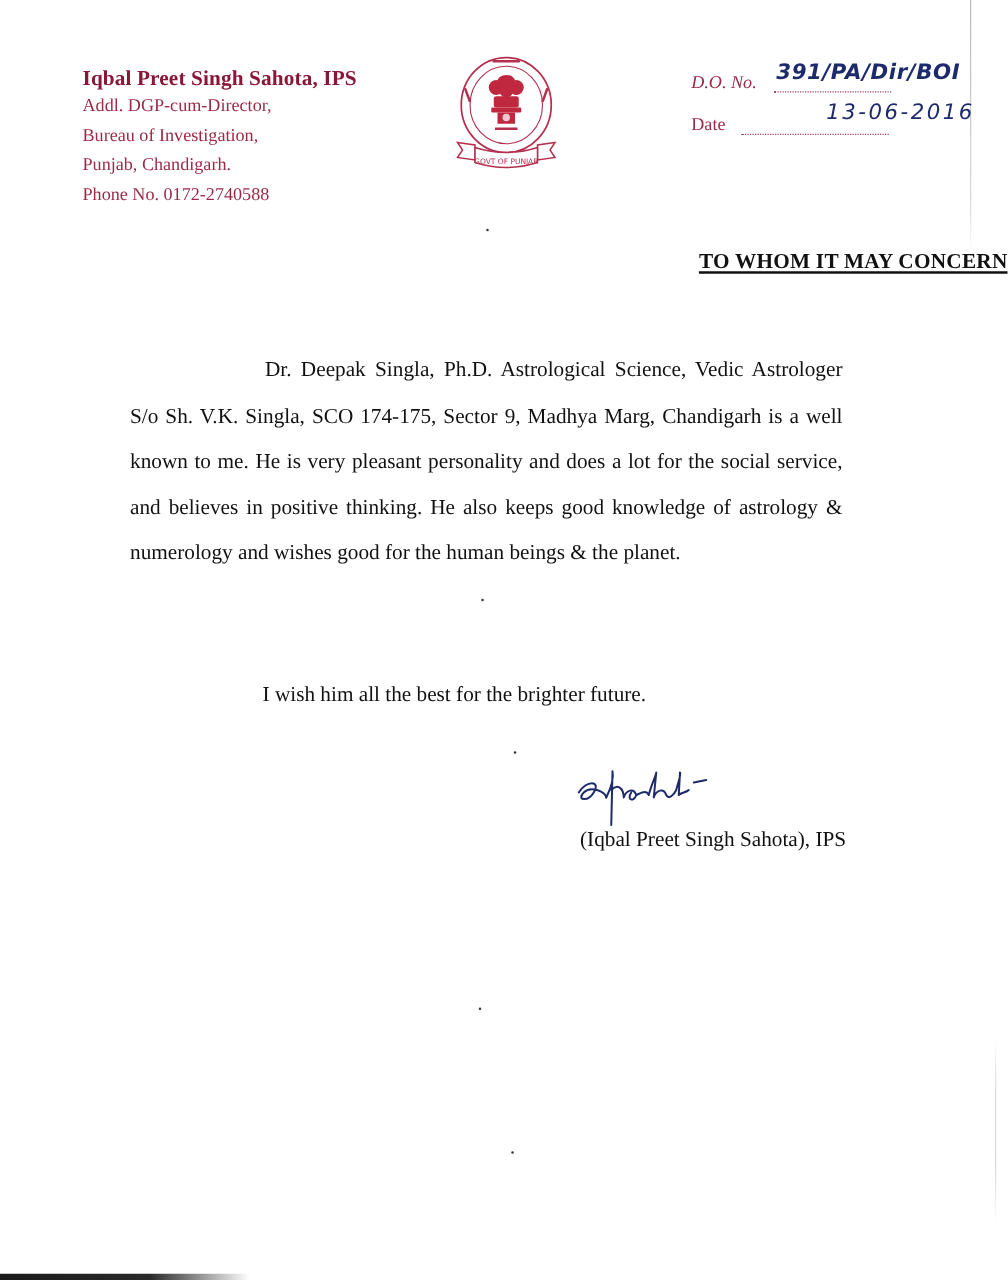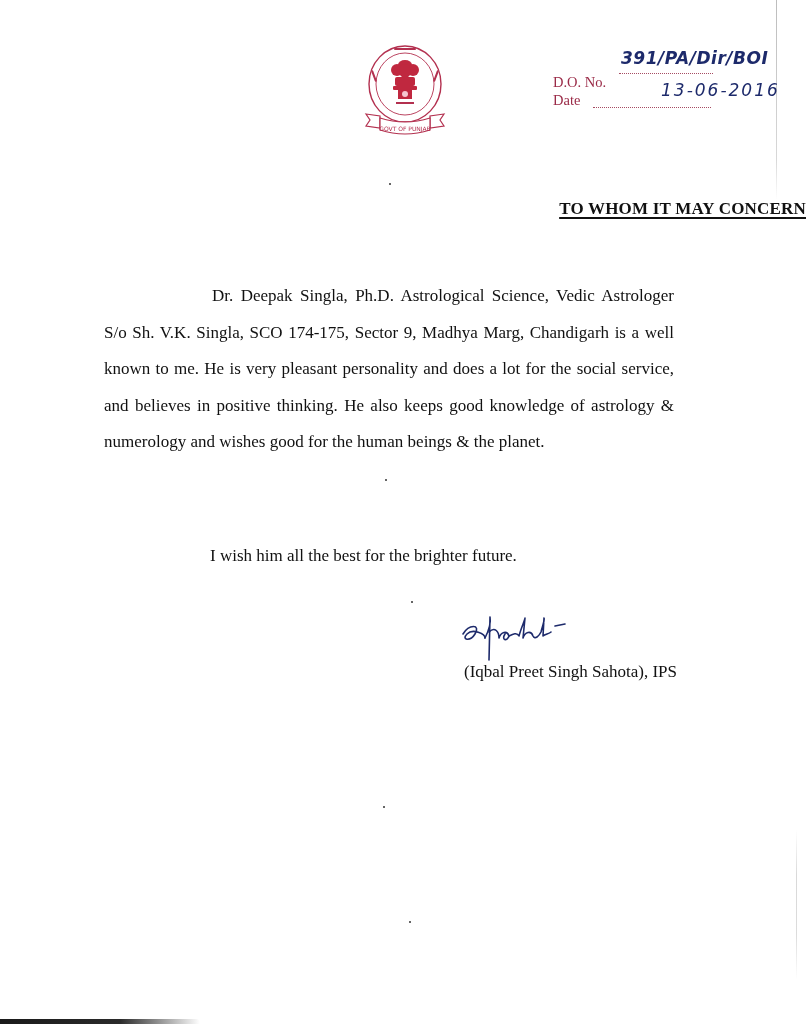--- a/index.html
+++ b/index.html
@@ -158,20 +158,27 @@
 </style>
 </head>
 <body>
 
 <div class="page">
 
   <div class="scan-edge-right"></div>
   <div class="scan-edge-right2"></div>
   <div class="scan-edge-bottom"></div>
 
+  <div class="letterhead">
+    <div class="name">Iqbal Preet Singh Sahota, IPS</div>
+    <div class="line">Addl. DGP-cum-Director,</div>
+    <div class="line">Bureau of Investigation,</div>
+    <div class="line">Punjab, Chandigarh.</div>
+    <div class="line">Phone No. 0172-2740588</div>
+  </div>
 
   <div class="emblem">
     <svg width="90" height="100" viewBox="0 0 90 100">
       <ellipse cx="45" cy="44" rx="36" ry="38" fill="none" stroke="#b3304f" stroke-width="1.4"></ellipse>
       <ellipse cx="45" cy="44" rx="29" ry="31" fill="none" stroke="#b3304f" stroke-width="0.9"></ellipse>
 
       <g fill="#b3304f">
         <rect x="34" y="8" width="22" height="2" rx="1"></rect>
         <rect x="13" y="30" width="2" height="12" rx="1" transform="rotate(-20 14 36)"></rect>
         <rect x="75" y="30" width="2" height="12" rx="1" transform="rotate(20 76 36)"></rect>
@@ -191,21 +198,21 @@
 
       <path d="M6 74 L20 76 L20 88 L6 86 L10 80 Z" fill="none" stroke="#b3304f" stroke-width="1.2"></path>
       <path d="M84 74 L70 76 L70 88 L84 86 L80 80 Z" fill="none" stroke="#b3304f" stroke-width="1.2"></path>
       <path d="M20 78 Q45 86 70 78 L70 90 Q45 98 20 90 Z" fill="#fff" stroke="#b3304f" stroke-width="1.2"></path>
       <text x="45" y="91" text-anchor="middle" font-size="6" fill="#b3304f" font-family="DejaVu Sans, sans-serif" transform="rotate(0)">GOVT OF PUNJAB</text>
     </svg>
   </div>
 
   <div class="ref-block">
     <div class="ref-row">
-      <span class="lbl" style="position:absolute; left:0; top:22px;">D.O. No.</span>
+      <span class="lbl" style="position:absolute; left:0; top:6px;font-style:italic;">D.O. No.</span>
       <span class="dots" style="left:66px; width:94px;"></span>
       <span class="hand" style="left:68px; top:-4px;font-weight:bold;">391/PA/Dir/BOI</span>
     </div>
     <div class="ref-row">
       <span class="lbl" style="position:absolute; left:0; top:6px;">Date</span>
       <span class="dots" style="left:40px; width:118px;"></span>
       <span class="hand" style="left:60px; top:-6px; letter-spacing:2px;margin-left:48px;">13-06-2016</span>
     </div>
   </div>
 

